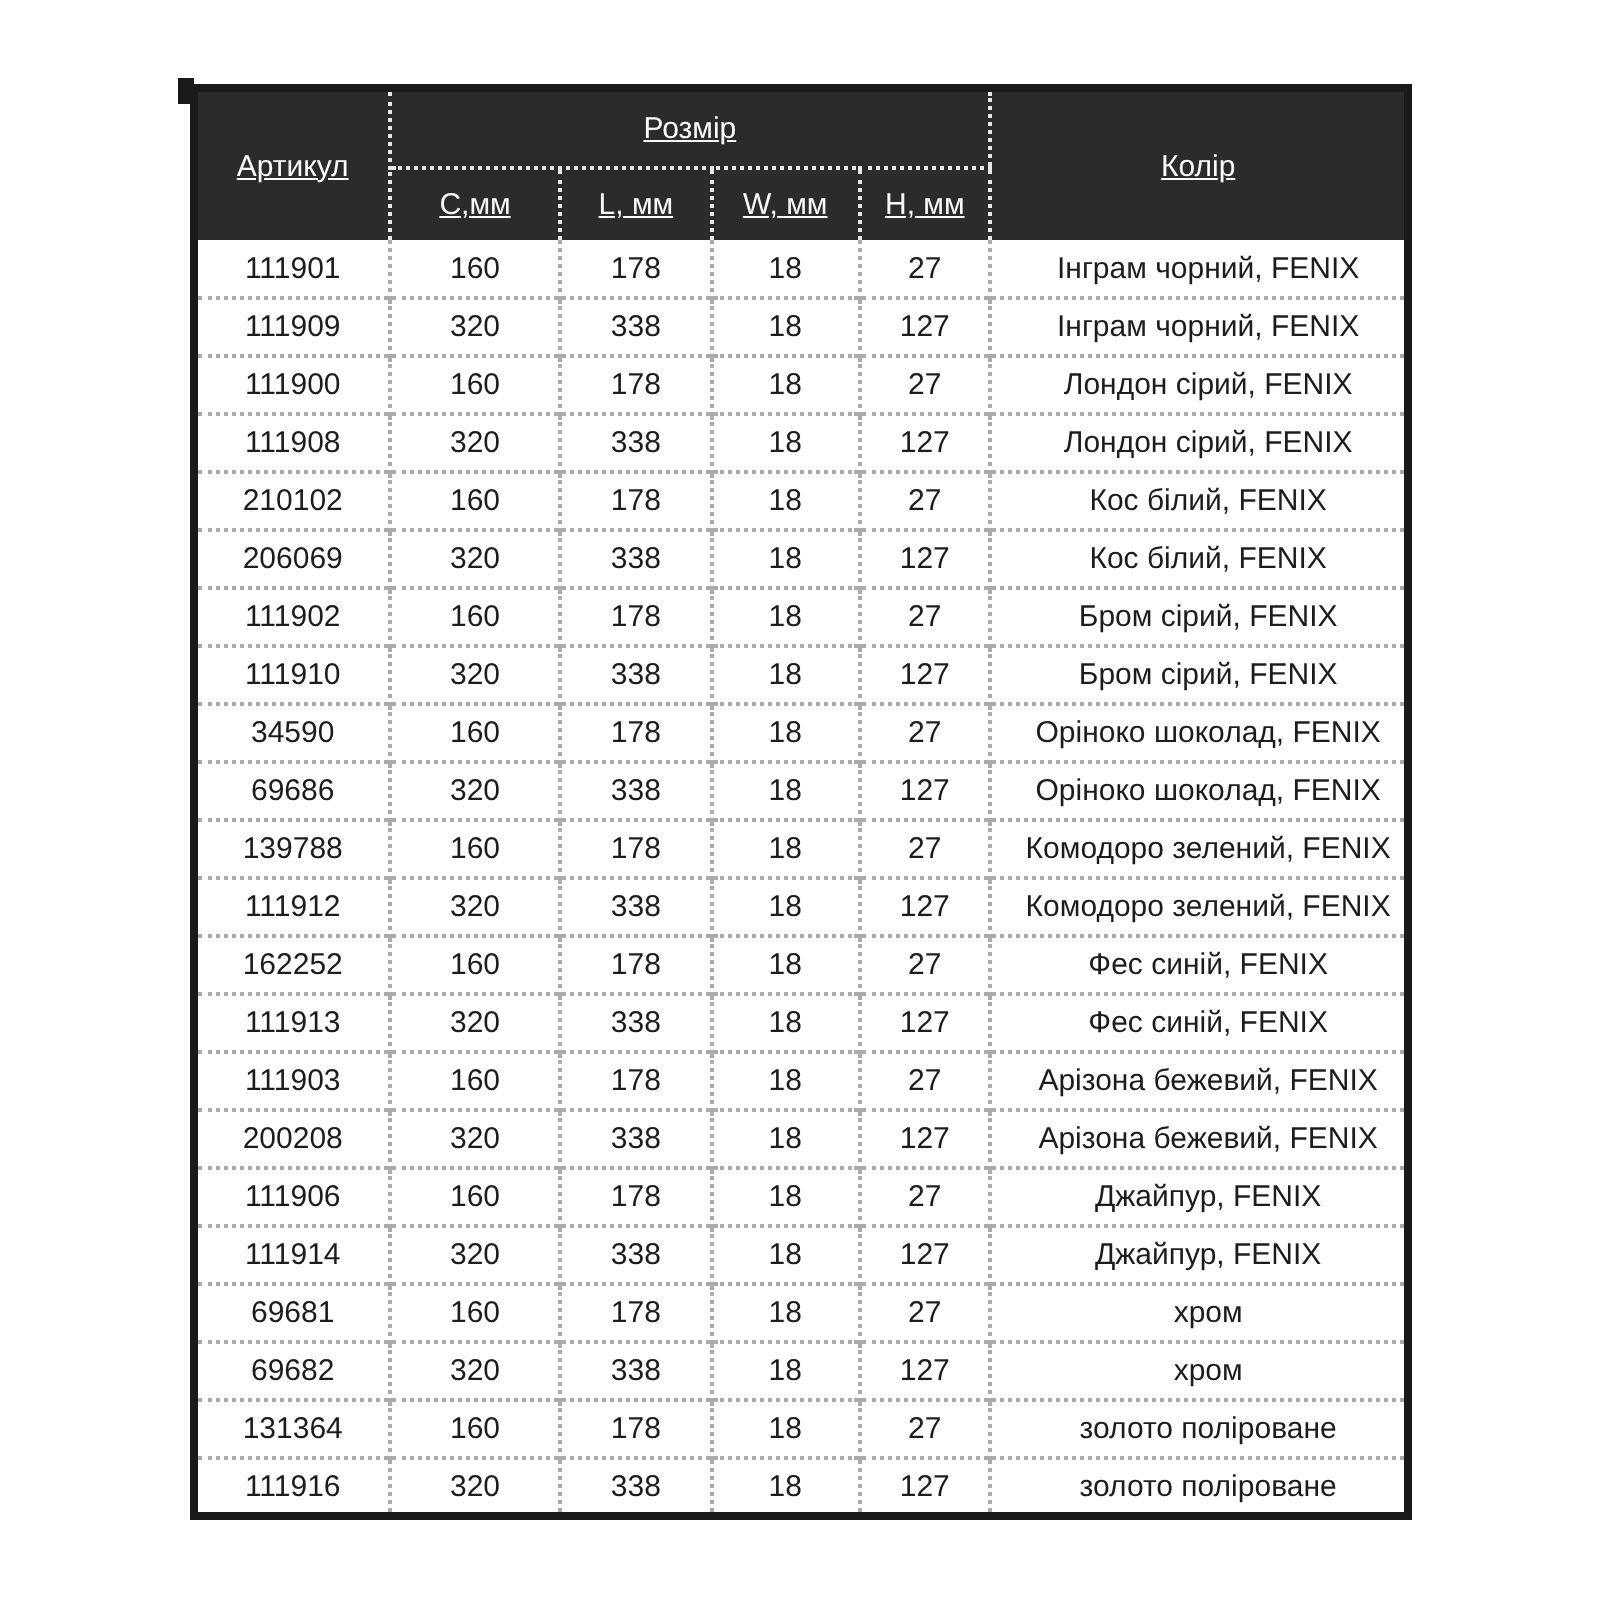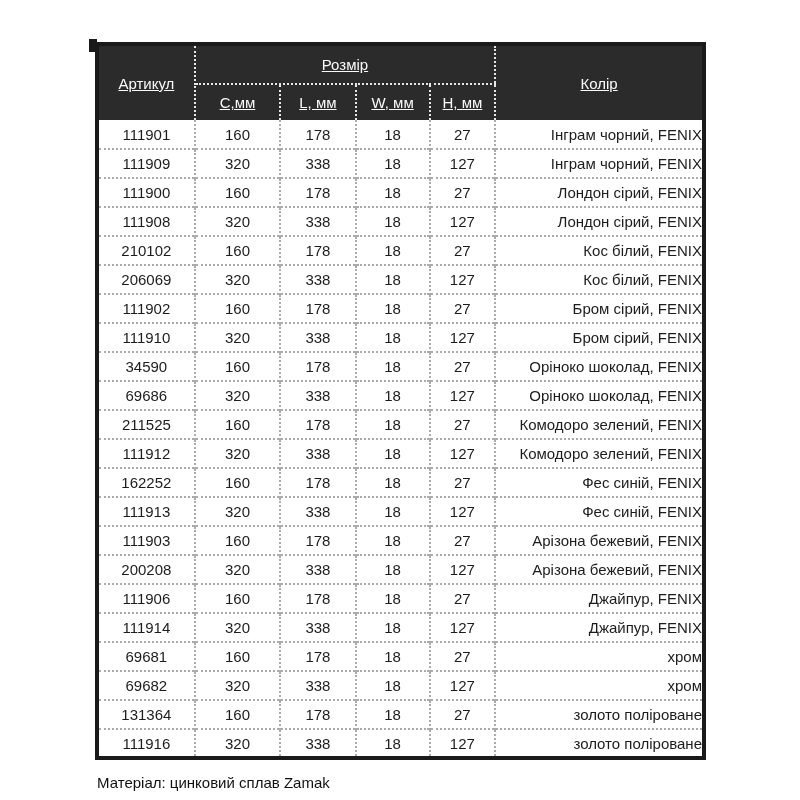--- a/index.html
+++ b/index.html
@@ -56,21 +56,21 @@
     font-size: 15px;
     color: var(--body_text, #1c1c1c);
     text-align: center;
     vertical-align: middle;
     background: #ffffff;
     white-space: nowrap;
     overflow: hidden;
   }
   tbody tr + tr td { border-top: 2px dotted var(--divider, #ababab); }
   tbody td + td    { border-left: 2px dotted var(--divider, #ababab); }
-  td.td-color { text-align: right; padding-left: 10px; margin-top: 44px; }
+  td.td-color { text-align: center; padding-left: 10px; margin-top: 44px; }
 
   .material-note {
     position: absolute;
     left: 97px; top: 774px;
     font-size: 15px;
     color: #111111;
   }
 </style>
 </head>
 <body>
@@ -175,21 +175,21 @@
   </tr>
           <tr>
     <td>69686</td>
     <td>320</td>
     <td>338</td>
     <td>18</td>
     <td>127</td>
     <td class="td-color">Оріноко шоколад, FENIX</td>
   </tr>
           <tr>
-    <td>211525</td>
+    <td>139788</td>
     <td>160</td>
     <td>178</td>
     <td>18</td>
     <td>27</td>
     <td class="td-color">Комодоро зелений, FENIX</td>
   </tr>
           <tr>
     <td>111912</td>
     <td>320</td>
     <td>338</td>
@@ -274,14 +274,13 @@
     <td>320</td>
     <td>338</td>
     <td>18</td>
     <td>127</td>
     <td class="td-color">золото поліроване</td>
   </tr>
         </tbody>
     </table>
   </div>
 
-  <div class="material-note">Матеріал: цинковий сплав Zamak</div>
 </div>
 
 </body></html>

